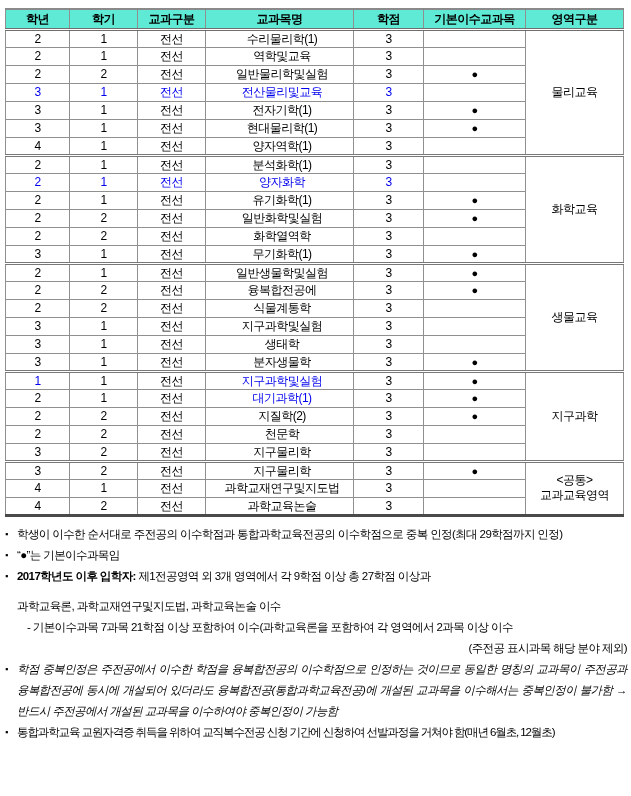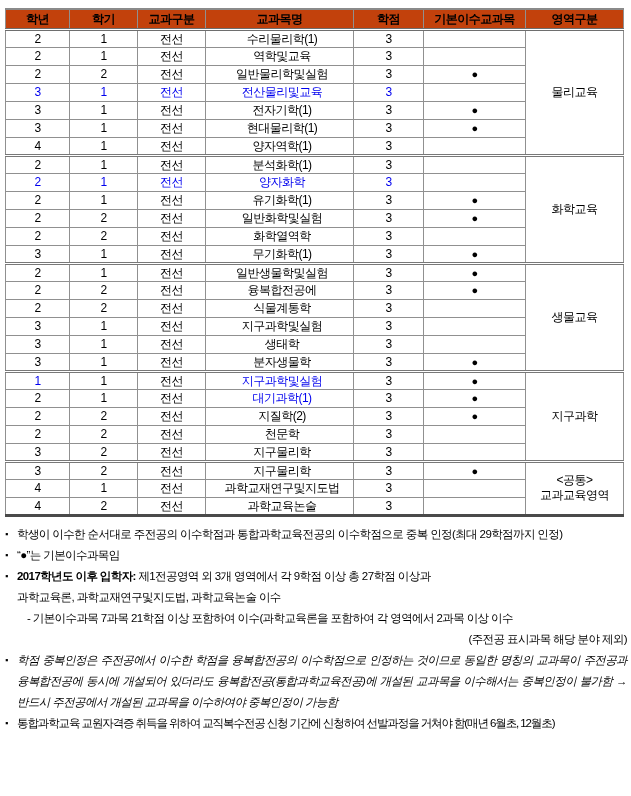--- a/index.html
+++ b/index.html
@@ -27,21 +27,21 @@
     font-size:12px;
   }
   table.courses th, table.courses td {
     border:1px solid #909090;
     text-align:center; vertical-align:middle;
     height:18px; line-height:16px;
     letter-spacing:-0.5px;
     overflow:hidden; white-space:nowrap;
   }
   table.courses thead th {
-    background:#c2410c; font-weight:bold; height:20px;
+    background:#5eead4; font-weight:bold; height:20px;
     border-bottom:3px double #6e6e6e;
   }
   table.courses td.course-name { text-align:center; padding-left:5px; }
   table.courses tr.section-start td { border-top:3px double #787878; }
   table.courses td.area-cell { white-space:pre-line; line-height:15px; letter-spacing:-0.5px; }
   .blue { color:#0000EE; }
   td.dot-cell { font-size:11px; }
 
   
   .footnotes { margin-top:7px; font-size:11.5px; letter-spacing:-0.6px; }
@@ -311,21 +311,21 @@
         <span class="fn-text"><span>학생이 이수한 순서대로 주전공의 이수학점과 통합과학교육전공의 이수학점으로 중복 인정(최대 29학점까지 인정)</span></span>
       </div>
       <div class="fn-line" style="padding-left: 0px;">
         <span class="fn-marker">▪</span>
         <span class="fn-text"><span>“●”는 기본이수과목임</span></span>
       </div>
       <div class="fn-line" style="padding-left: 0px;">
         <span class="fn-marker">▪</span>
         <span class="fn-text"><span class="b">2017학년도 이후 입학자:</span><span> 제1전공영역 외 3개 영역에서 각 9학점 이상 총 27학점 이상과</span></span>
       </div>
-      <div class="fn-line" style="padding-left: 12px;">
+      <div class="fn-line" style="padding-left: 12px; margin-top: 9px;">
         <span class="fn-text"><span>과학교육론, 과학교재연구및지도법, 과학교육논술 이수</span></span>
       </div>
       <div class="fn-line" style="padding-left: 22px;">
         <span class="fn-text"><span>- 기본이수과목 7과목 21학점 이상 포함하여 이수(과학교육론을 포함하여 각 영역에서 2과목 이상 이수</span></span>
       </div>
       <div class="fn-line" style="padding-left: 32px; text-align: right;">
         <span class="fn-text"><span>(주전공 표시과목 해당 분야 제외)</span></span>
       </div>
       <div class="fn-line fn-justify" style="padding-left: 0px;">
         <span class="fn-marker">▪</span>

